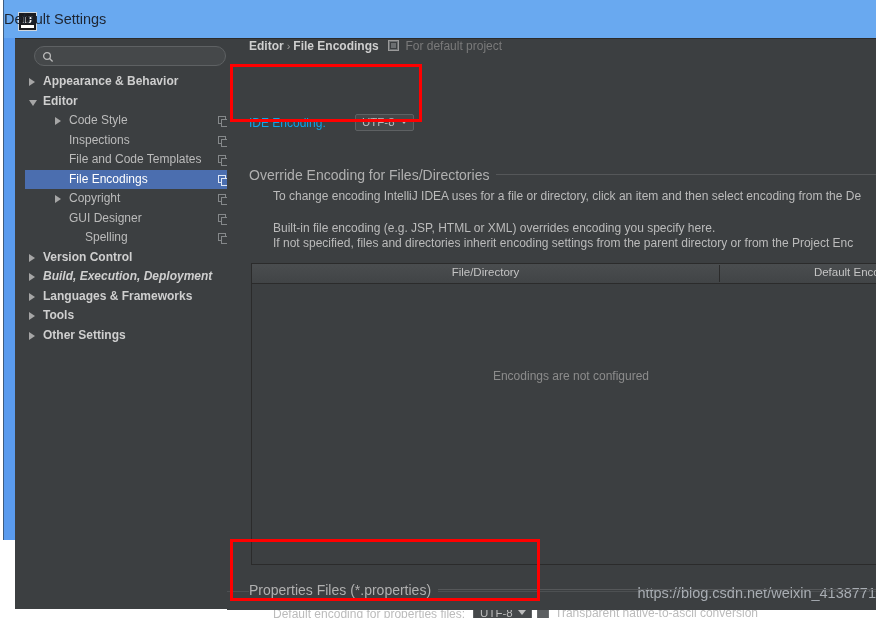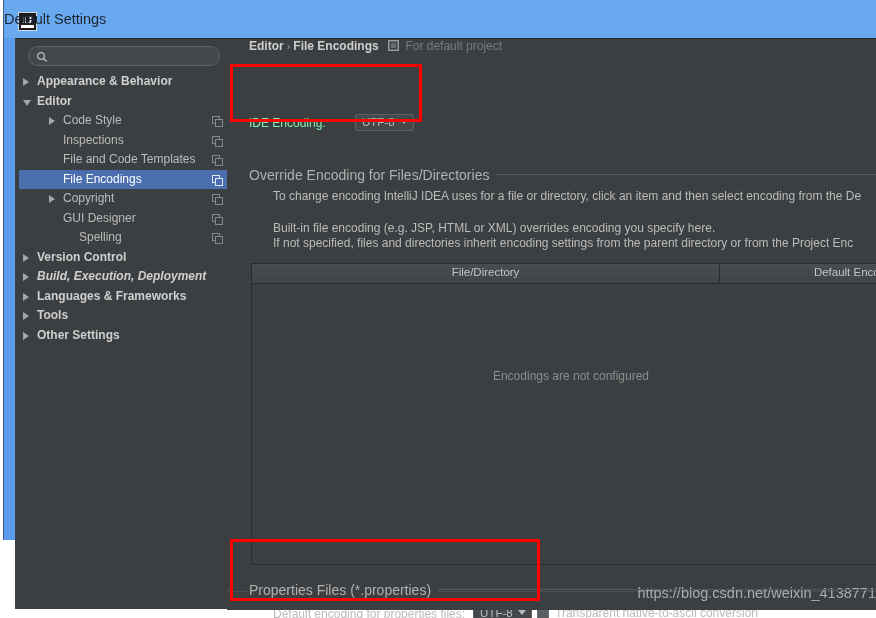--- a/index.html
+++ b/index.html
@@ -78,21 +78,21 @@
     top: 38px;
     width: 862px;
     height: 570px;
     background: #3c3f41;
     border-top: 1px solid #2b2b2b;
   }
 
   
   #sidebar {
     position: absolute;
-    left: 4px;
+    left: 10px;
     top: 0px;
     width: 211px;
     height: 570px;
     background: #3c3f41;
     border-right: 2px solid #fde047;
   }
   #search-box {
     position: absolute;
     left: 9px;
     top: 7px;
@@ -226,21 +226,21 @@
     left: 22px;
     font-size: 12px;
     color: #bbbbbb;
     white-space: nowrap;
   }
   #ide-enc-row { top: 76px; }
   #proj-enc-row { top: 99px; }
   .enc-label {
     display: inline-block;
     width: 106px;
-    color: #86efac;
+    color: #0ea5e9;
   }
   .combo {
     display: inline-block;
     background: #45484a;
     border: 1px solid #5e6163;
     border-radius: 2px;
     color: #bbbbbb;
     font-size: 11.5px;
     padding: 1px 5px 2px 6px;
     vertical-align: middle;

